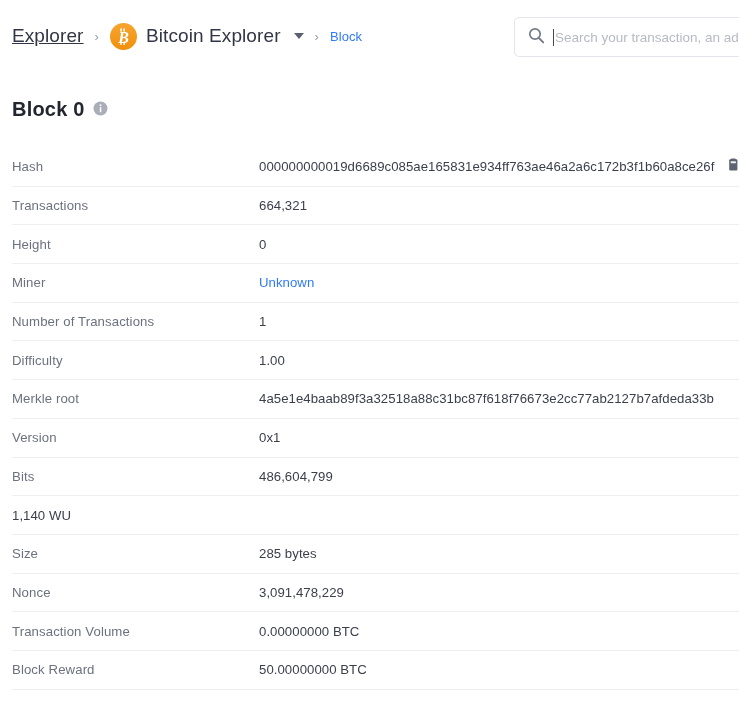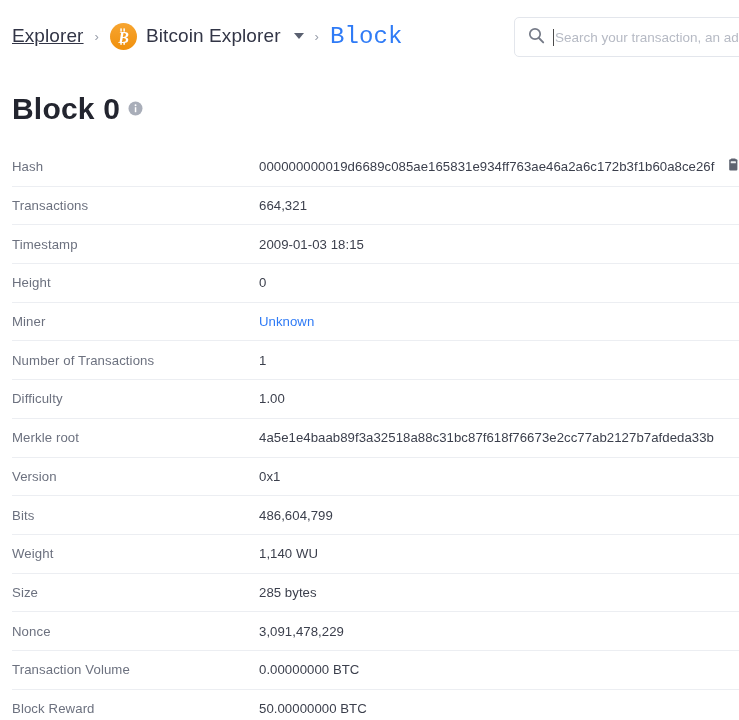--- a/index.html
+++ b/index.html
@@ -75,26 +75,25 @@
   .caret-down {
     width: 0; height: 0;
     border-left: 5px solid transparent;
     border-right: 5px solid transparent;
     border-top: 6px solid #5a6070;
     margin-left: 4px;
     flex: 0 0 auto;
   }
 
   .crumb-current {
-    font-size: 24px;
+    font-size: 13px;
     color: #2f7bf6;
     text-decoration: none;
     letter-spacing: .1px;
     white-space: nowrap;
-    font-family: Liberation Mono, monospace;
   }
 
   
   .search-wrap {
     position: absolute;
     left: 514px;
     top: 17px;
     width: 250px;
     height: 40px;
     border: 1px solid #e3e6ec;
@@ -128,21 +127,21 @@
 
   
   .page-title-row {
     display: flex;
     align-items: center;
     gap: 8px;
     padding: 22px 0 0 12px;
     height: 52px;
   }
   .page-title {
-    font-size: 30px;
+    font-size: 20px;
     font-weight: bold;
     color: #23252f;
     letter-spacing: .2px;
     line-height: 1;
   }
   .info-icon { display: block; flex: 0 0 auto; margin-top: 2px; }
 
   
   .details {
     margin-top: 24px;
@@ -243,26 +242,20 @@
           </svg></span>
       </div>
     </div>
     <div class="row">
       <div class="cell-label">Transactions</div>
       <div class="cell-value">
         <span>664,321</span>
       </div>
     </div>
     <div class="row">
-      <div class="cell-label">Timestamp</div>
-      <div class="cell-value">
-        <span>2009-01-03 18:15</span>
-      </div>
-    </div>
-    <div class="row">
       <div class="cell-label">Height</div>
       <div class="cell-value">
         <span>0</span>
       </div>
     </div>
     <div class="row">
       <div class="cell-label">Miner</div>
       <div class="cell-value link">
         <a href="#">Unknown</a>
       </div>
@@ -291,21 +284,20 @@
         <span>0x1</span>
       </div>
     </div>
     <div class="row">
       <div class="cell-label">Bits</div>
       <div class="cell-value">
         <span>486,604,799</span>
       </div>
     </div>
     <div class="row">
-      <div class="cell-label">Weight</div>
       <div class="cell-value">
         <span>1,140 WU</span>
       </div>
     </div>
     <div class="row">
       <div class="cell-label">Size</div>
       <div class="cell-value">
         <span>285 bytes</span>
       </div>
     </div>

